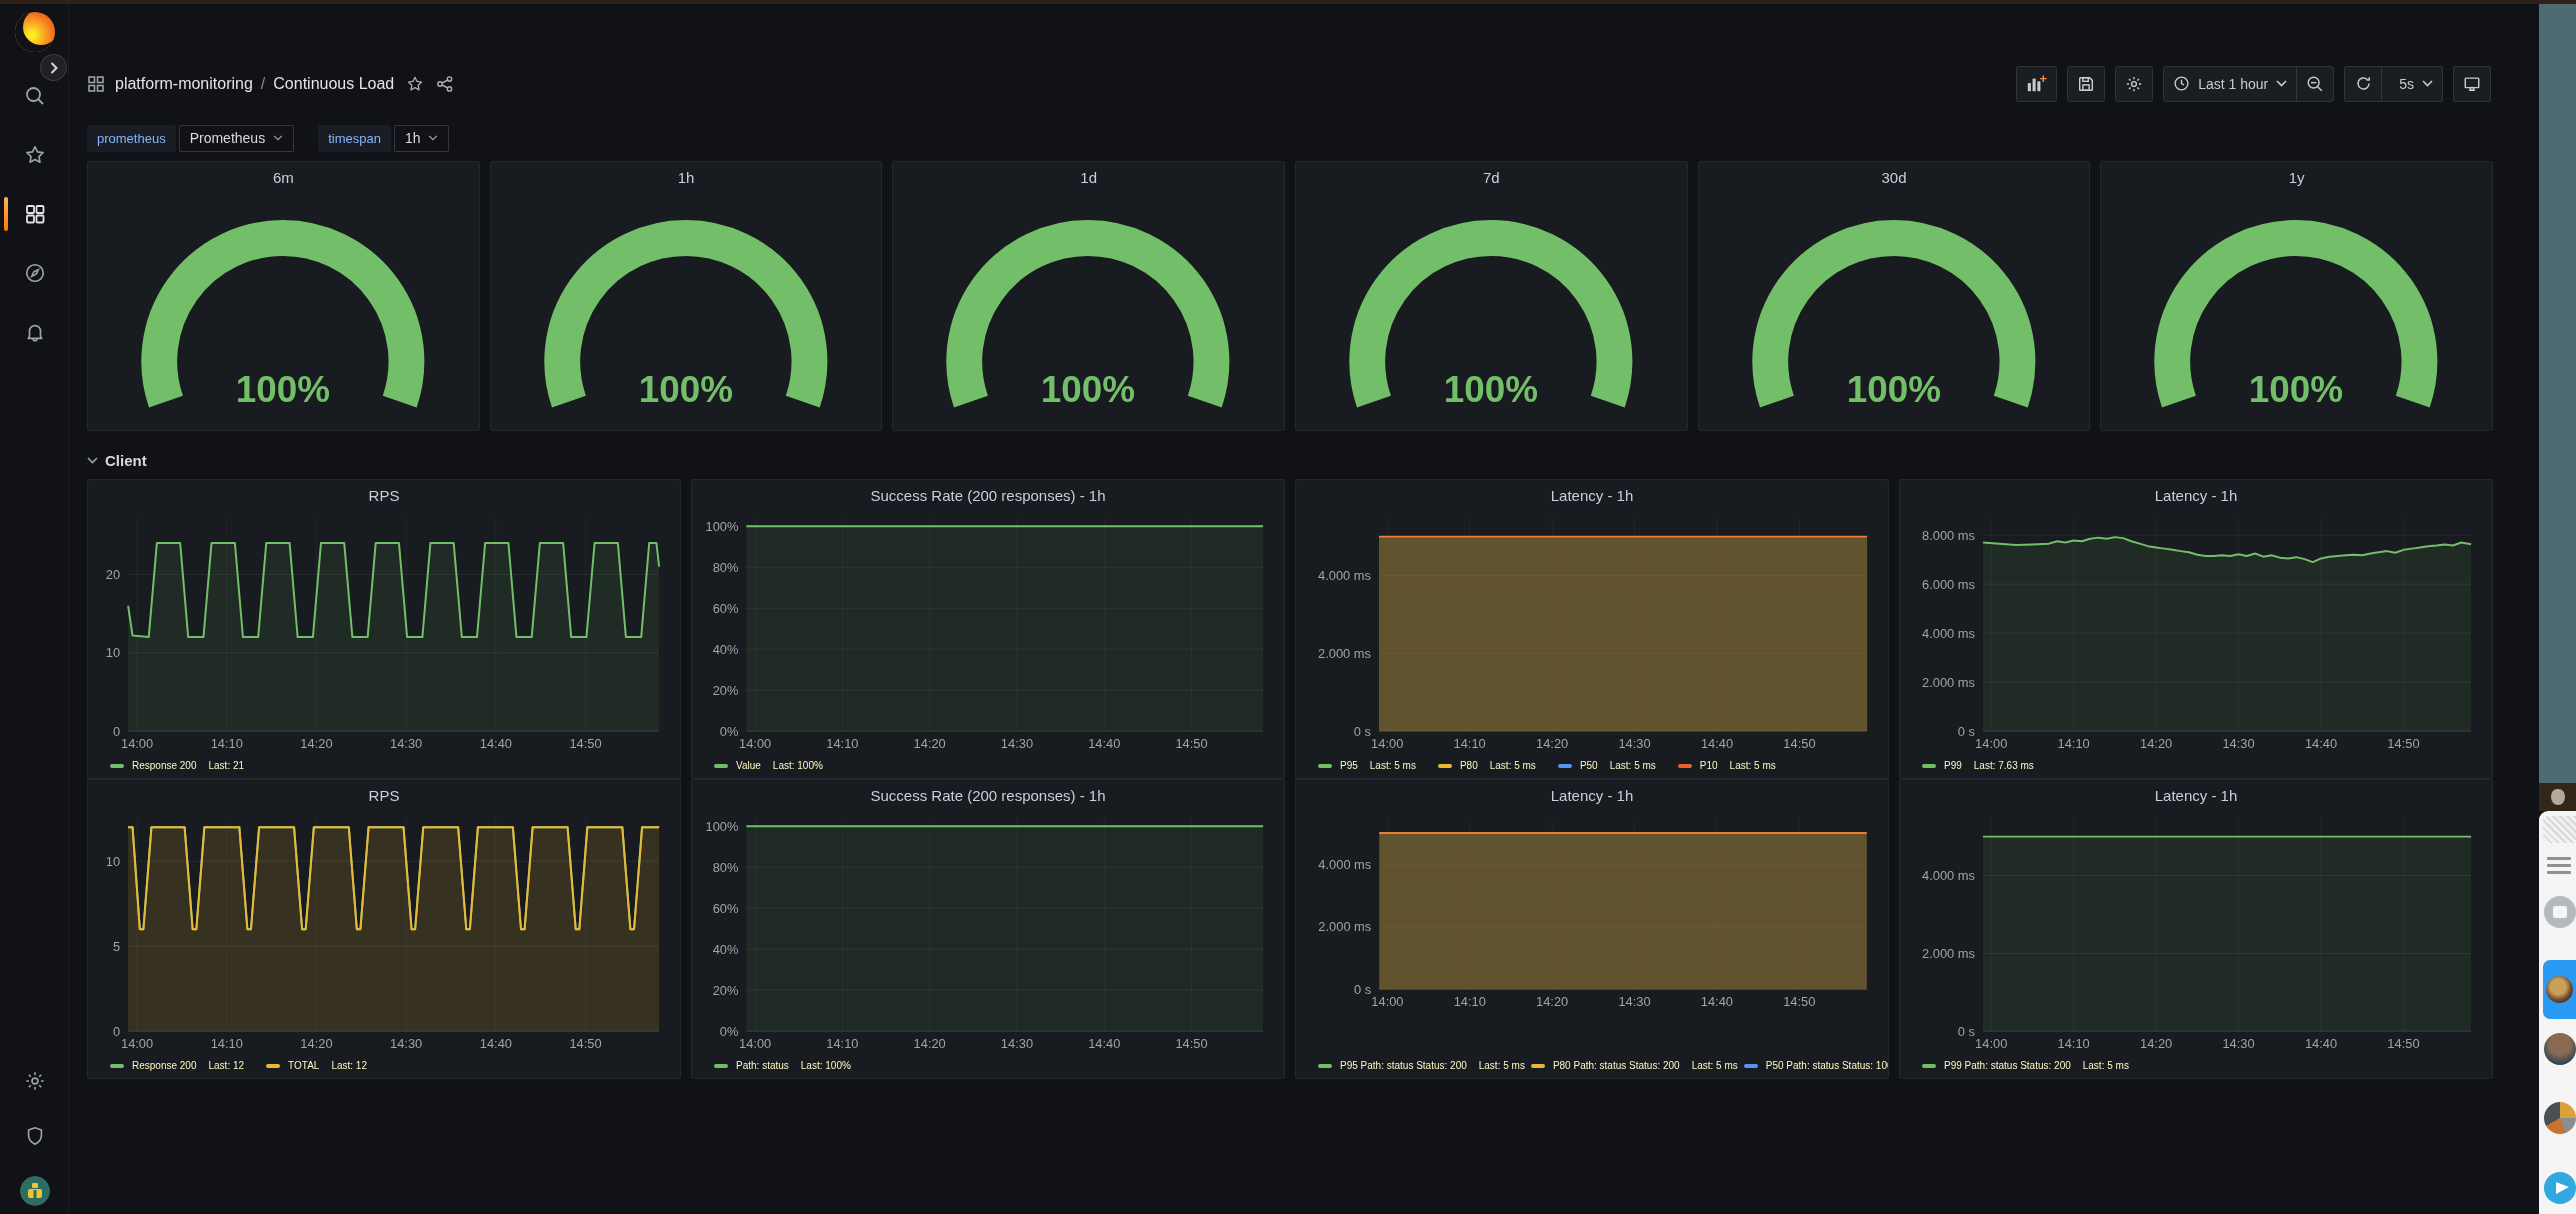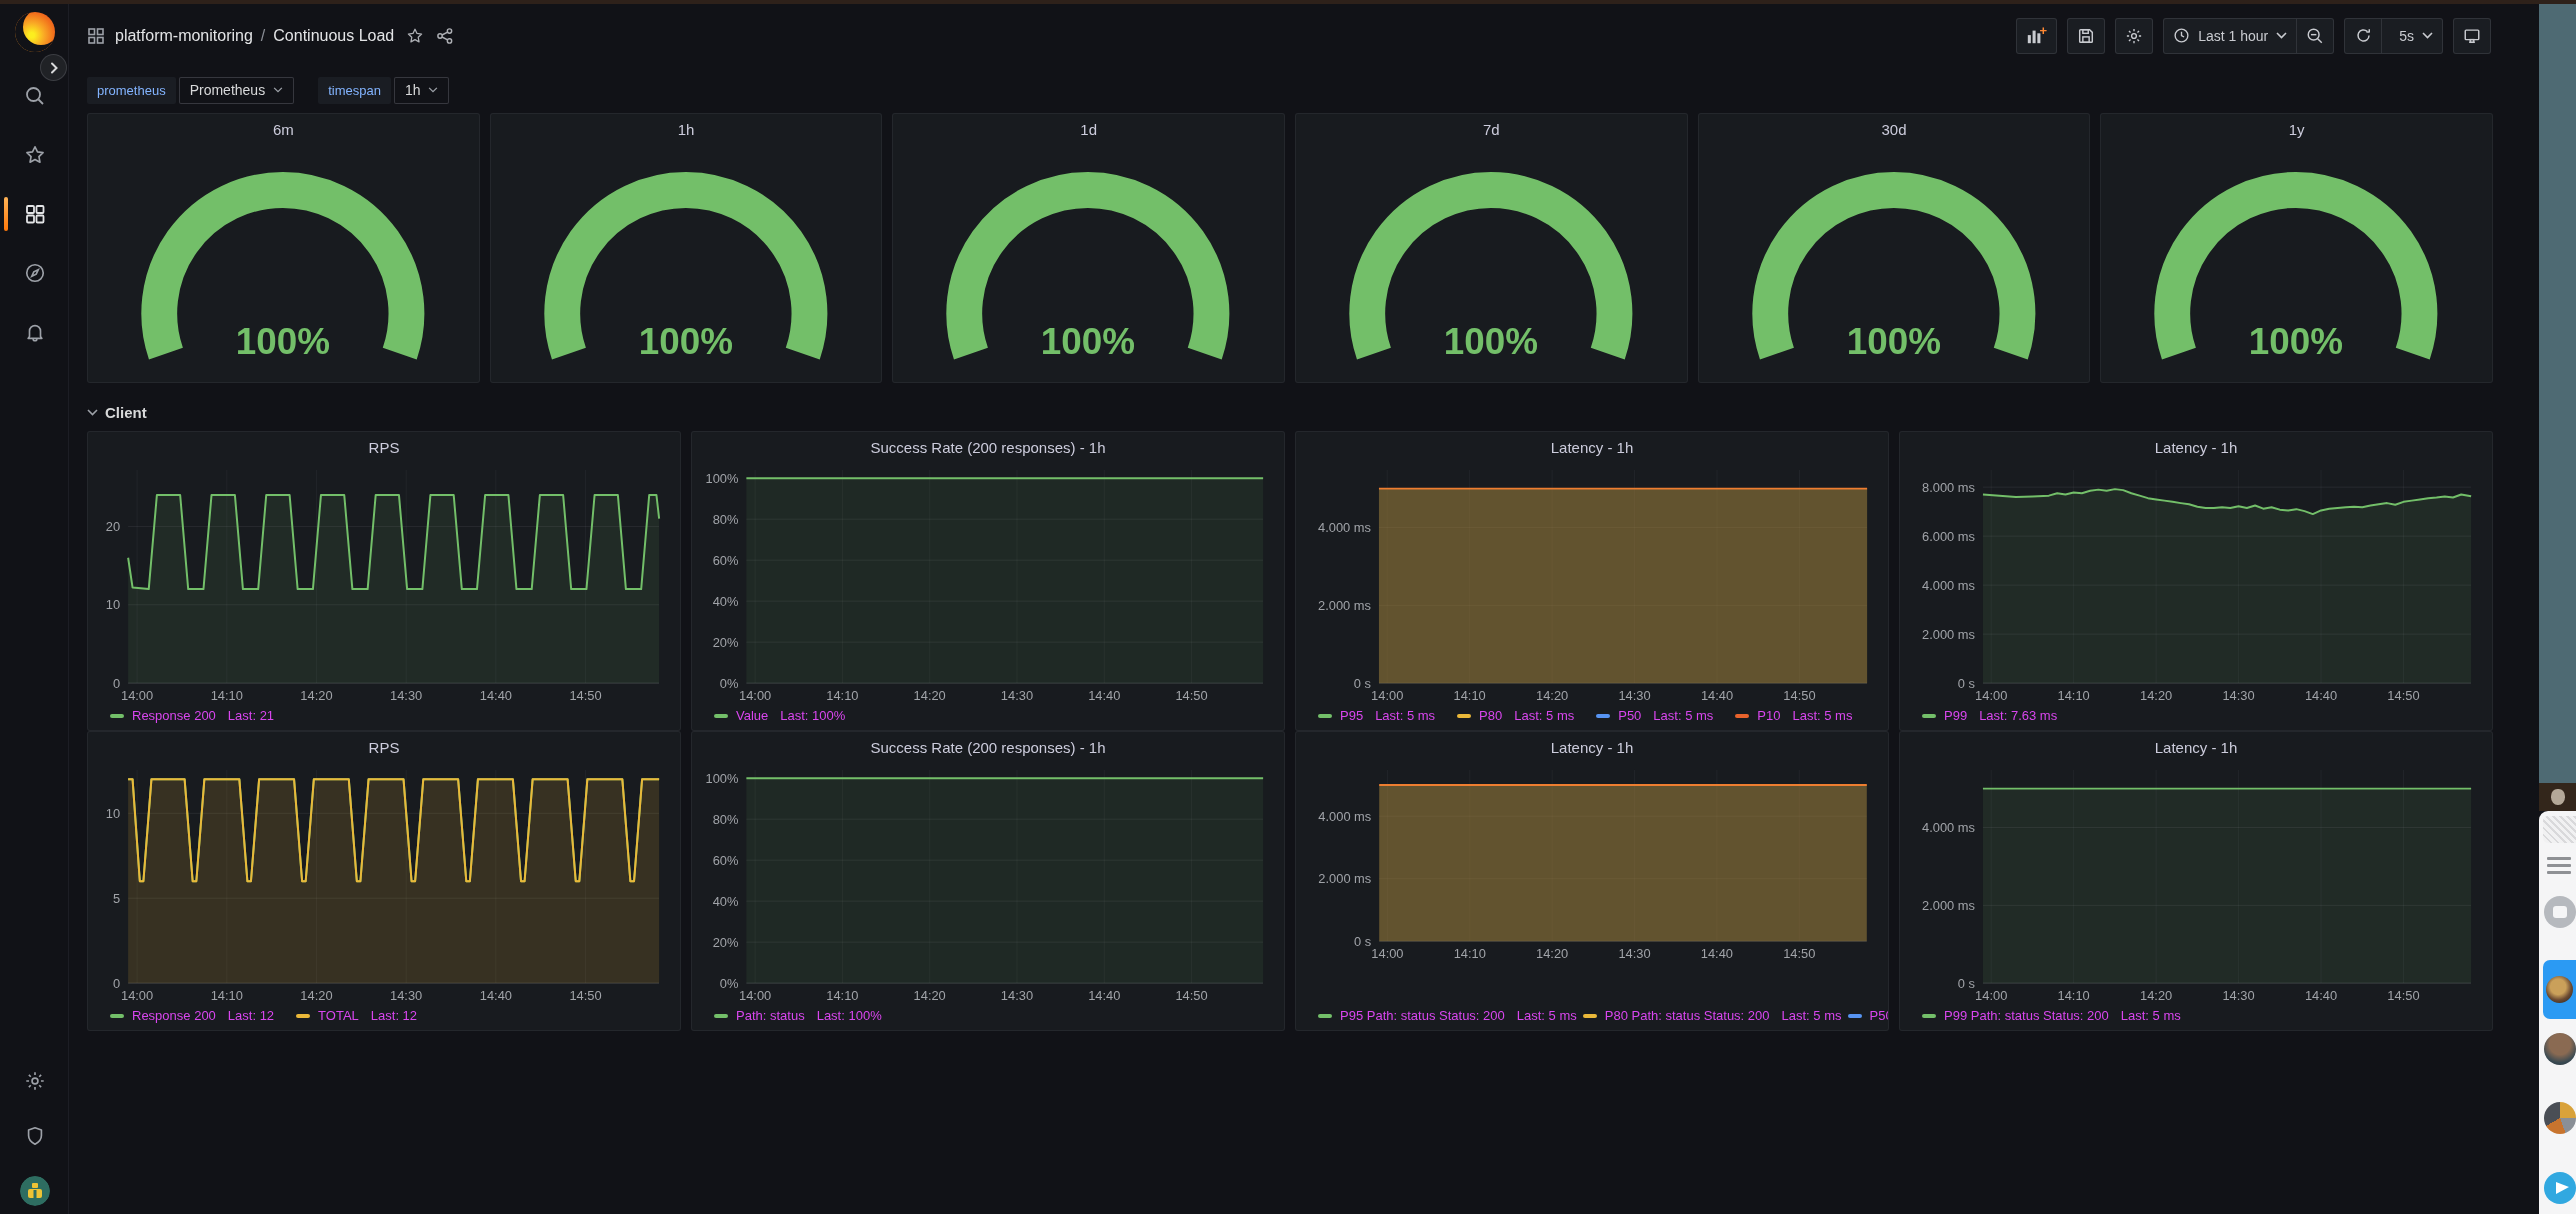--- a/index.html
+++ b/index.html
@@ -18,21 +18,21 @@
   .side-icons-top { position:absolute; top:79px; left:0; width:69px; display:flex; flex-direction:column; align-items:center; gap:33px; }
   .side-icons-bottom { position:absolute; bottom:10px; left:0; width:69px; display:flex; flex-direction:column; align-items:center; gap:29px; }
   .side-btn { position:relative; width:69px; height:26px; display:flex; justify-content:center; align-items:center; color:#9da1a8; cursor:pointer; }
   .side-btn.active { color:#e3e4e6; }
   .side-btn.active::before { content:""; position:absolute; left:4px; top:-4px; width:4px; height:34px; border-radius:2px; background:linear-gradient(#FFB357,#FF780A); }
   .avatar-btn { width:30px; height:30px; border-radius:50%; overflow:hidden; }
   .expand-btn { position:absolute; top:50px; left:40px; width:27px; height:27px; border-radius:50%; background:#202226; border:1px solid rgba(204,204,220,0.16); color:#d8d9da; display:flex; align-items:center; justify-content:center; z-index:8; cursor:pointer; }
 
   
   .main { position:absolute; top:0; left:69px; width:2470px; height:100%; }
-  .navbar { height:63px; display:flex; align-items:center; padding:0 48px 0 18px; }
+  .navbar { height:63px; display:flex; align-items:center; padding:0 48px 0 18px;margin-top:48px; }
   .crumb-grid { color:#9da1a8; margin-right:10px; display:flex; }
   .breadcrumb { font-size:16px; font-weight:500; color:#e3e4e6; display:flex; align-items:center; gap:8px; }
   .breadcrumb .sep { color:#8a8e96; font-weight:400; }
   .bc-icon { color:#aeb0b5; margin-left:12px; display:flex; cursor:pointer; }
   .nav-right { margin-left:auto; display:flex; align-items:center; gap:10px; }
   .nbtn { height:36px; min-width:38px; background:#1a1d22; border:1px solid rgba(204,204,220,0.13); border-radius:3px; color:#c9cbd0;
           display:flex; align-items:center; justify-content:center; padding:0 9px; font-size:14px; font-weight:500; cursor:pointer; }
   .ngroup { display:flex; }
   .ngroup .nbtn + .nbtn { margin-left:-1px; border-top-left-radius:0; border-bottom-left-radius:0; }
   .ngroup .nbtn:first-child { border-top-right-radius:0; border-bottom-right-radius:0; }
@@ -53,21 +53,21 @@
   .gauge-grid { display:grid; grid-template-columns:repeat(6,1fr); gap:10px; height:270px; }
   .graph-grid { display:grid; grid-template-columns:repeat(4,1fr); gap:10px; height:300px; }
   .panel { background:#181b1f; border:1px solid rgba(204,204,220,0.07); border-radius:3px; display:flex; flex-direction:column; overflow:hidden; }
   .panel-title { height:30px; flex:0 0 30px; display:flex; align-items:center; justify-content:center; font-size:15px; font-weight:500; color:#ccccdc; cursor:pointer; }
   .gauge-wrap { flex:1; display:flex; align-items:center; justify-content:center; }
   .plot { flex:1; position:relative; margin:0 8px; }
   .plot svg { position:absolute; top:0; left:0; }
   .legend { padding:2px 8px 7px 22px; display:flex; }
   .legend.wrap { flex-wrap:wrap; column-gap:22px; row-gap:5px; }
   .legend.column { flex-direction:row; gap:6px; }
-  .legend-item { display:flex; align-items:center; font-size:13px; color:#d946ef; cursor:pointer; white-space:nowrap; }
+  .legend-item { display:flex; align-items:center; font-size:10px; color:#fef9c3; cursor:pointer; white-space:nowrap; }
   .legend-item .sw { width:14px; height:4px; border-radius:2px; margin-right:8px; flex:0 0 14px; }
   .legend-item .ll { margin-right:12px; }
 
   
   .edge-strip { position:absolute; top:0; right:0; width:37px; height:1214px; z-index:20; overflow:hidden; }
   .edge-wallpaper { position:absolute; top:0; left:0; width:37px; height:783px; background:#4e6a73; }
   .edge-menubar { position:absolute; top:783px; left:0; width:37px; height:28px; background:#33261b; display:flex; align-items:center; justify-content:center; }
   .apple-blob { width:14px; height:16px; background:#cbbfae; border-radius:45% 45% 48% 48%; opacity:.85; }
   .edge-window { position:absolute; top:811px; left:0; width:37px; height:403px; background:#f5f5f6; border-top-left-radius:9px; }
   .stipple { position:absolute; top:5px; left:4px; width:33px; height:27px; border-radius:5px 0 0 5px;

